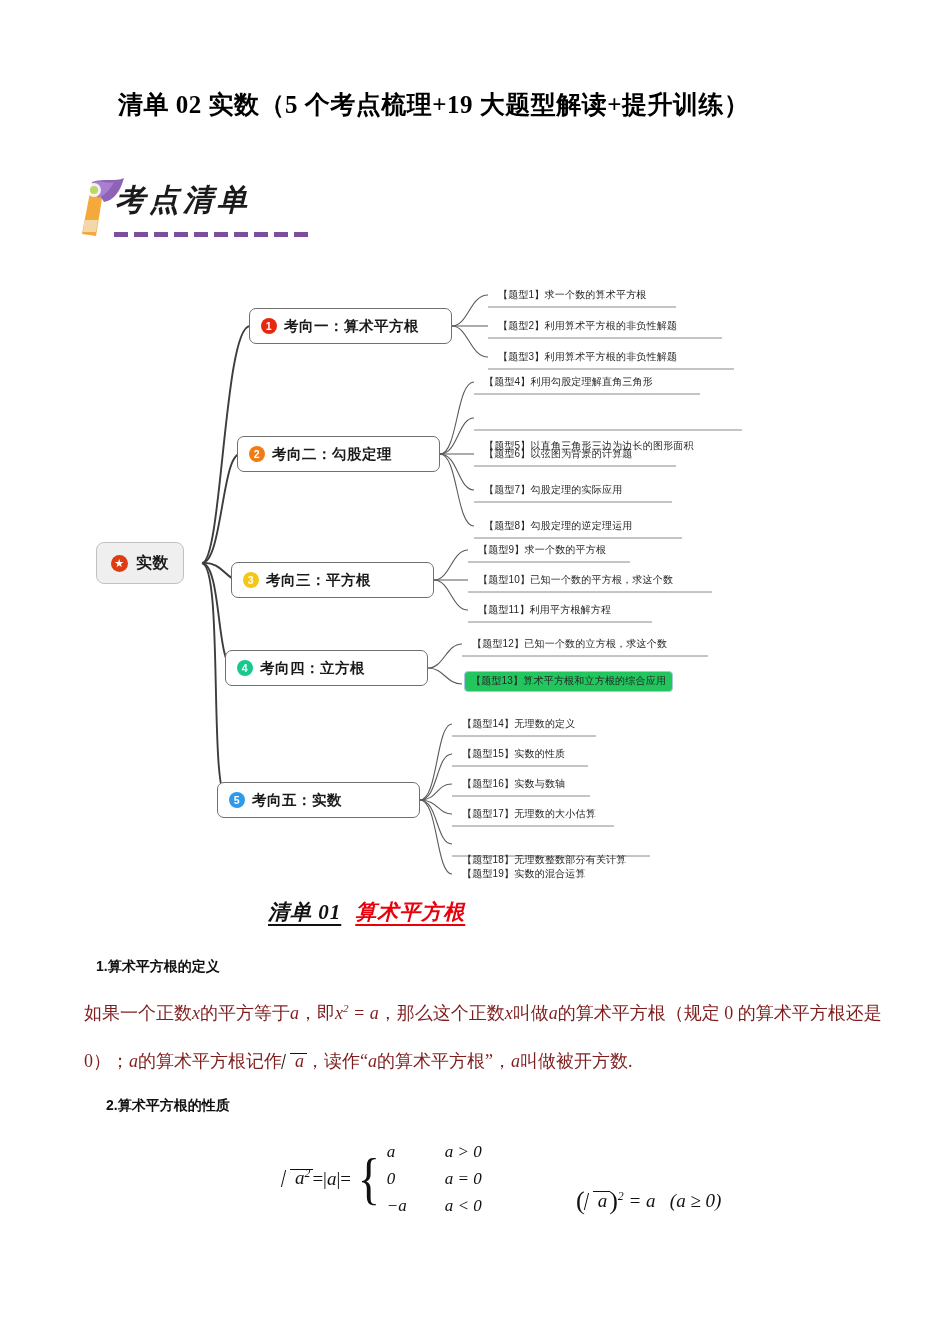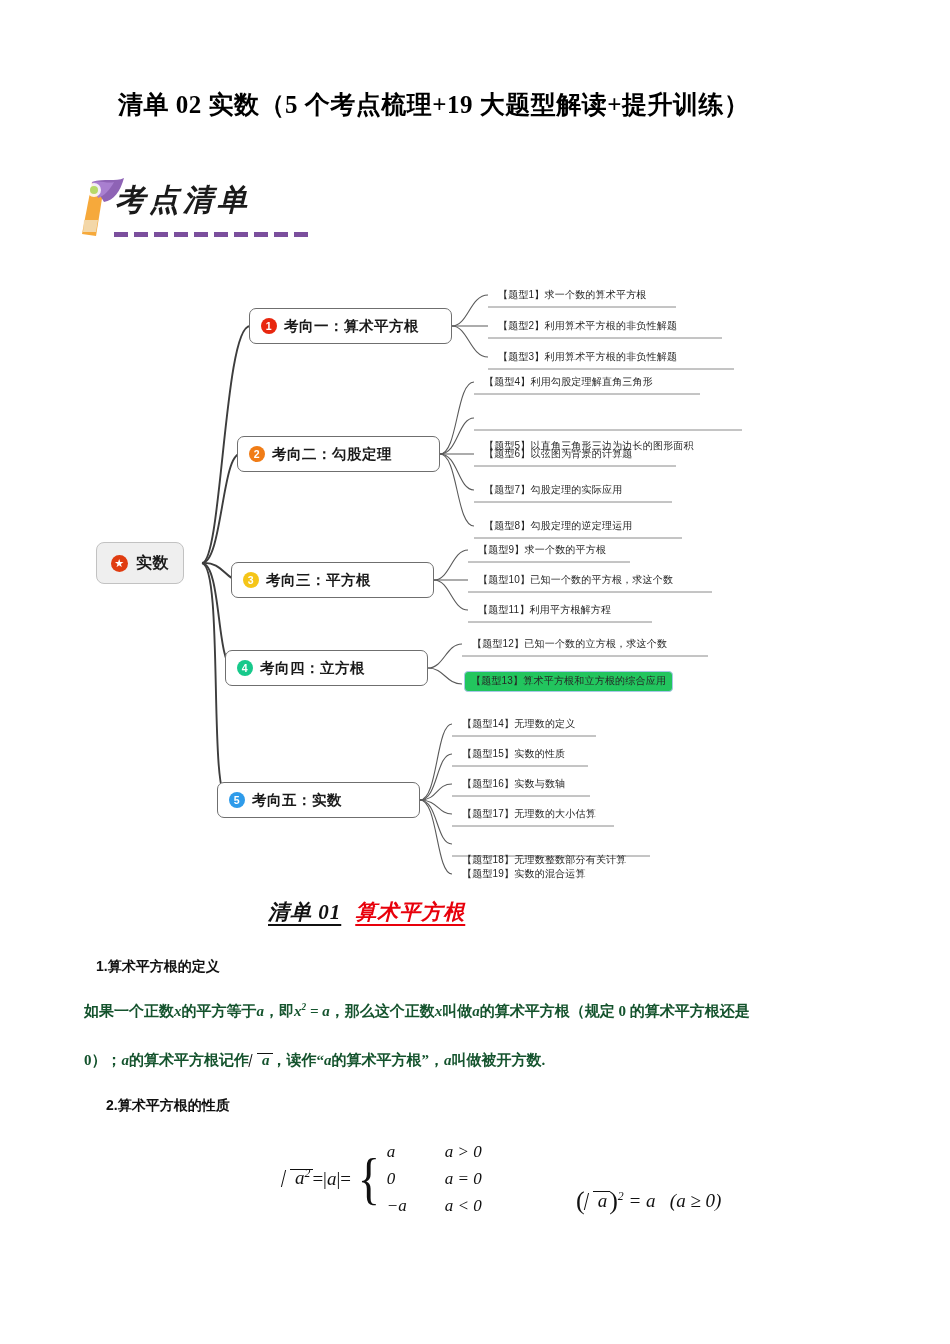--- a/index.html
+++ b/index.html
@@ -154,25 +154,24 @@
     position: absolute;
     font-family: "Liberation Sans", "DejaVu Sans", sans-serif;
     font-size: 14px;
     font-weight: bold;
     color: #111;
     white-space: nowrap;
   }
   .b-para {
     position: absolute;
     font-family: "Liberation Serif", "DejaVu Serif", serif;
-    font-size: 15px;
-    color: #14532d;
+    font-size: 18px;
+    color: #7f1d1d;
     white-space: nowrap;
     line-height: 1.1;
-    font-weight: bold;
   }
   .mi { font-style: italic; font-family: "Liberation Serif","DejaVu Serif",serif; }
   .sup { font-size: 0.62em; vertical-align: super; font-style: italic; }
 
   
   .rad { display: inline-block; position: relative; padding-left: 11px; }
   .rad::before {
     content: "";
     position: absolute; left: 1px; top: 12%;
     width: 8px; height: 76%;

